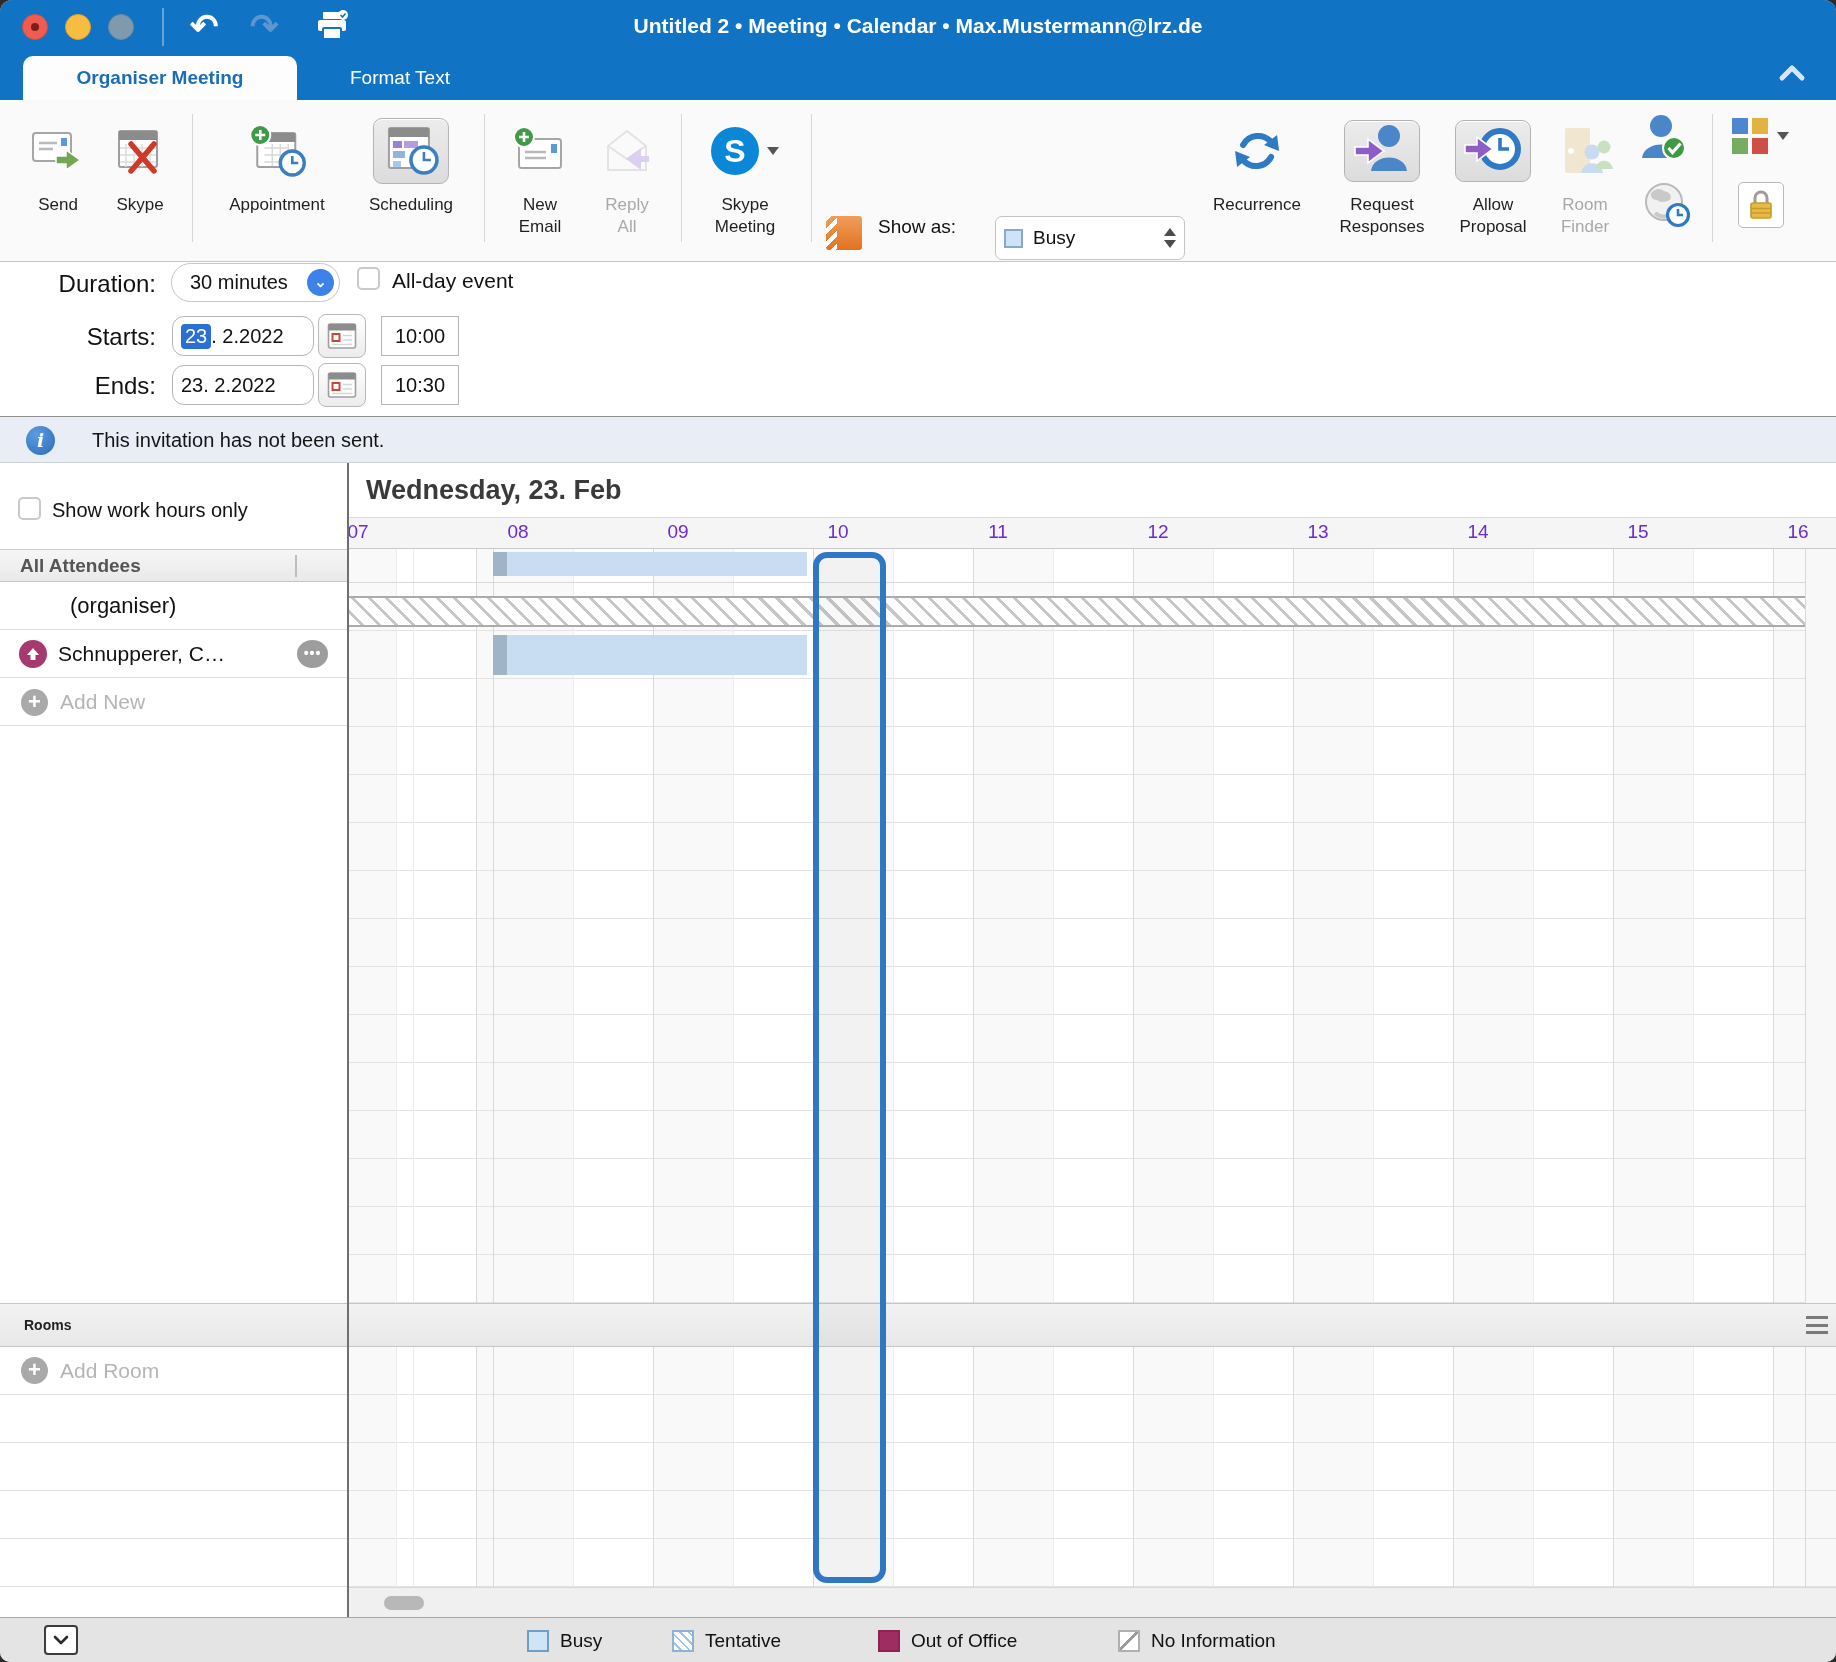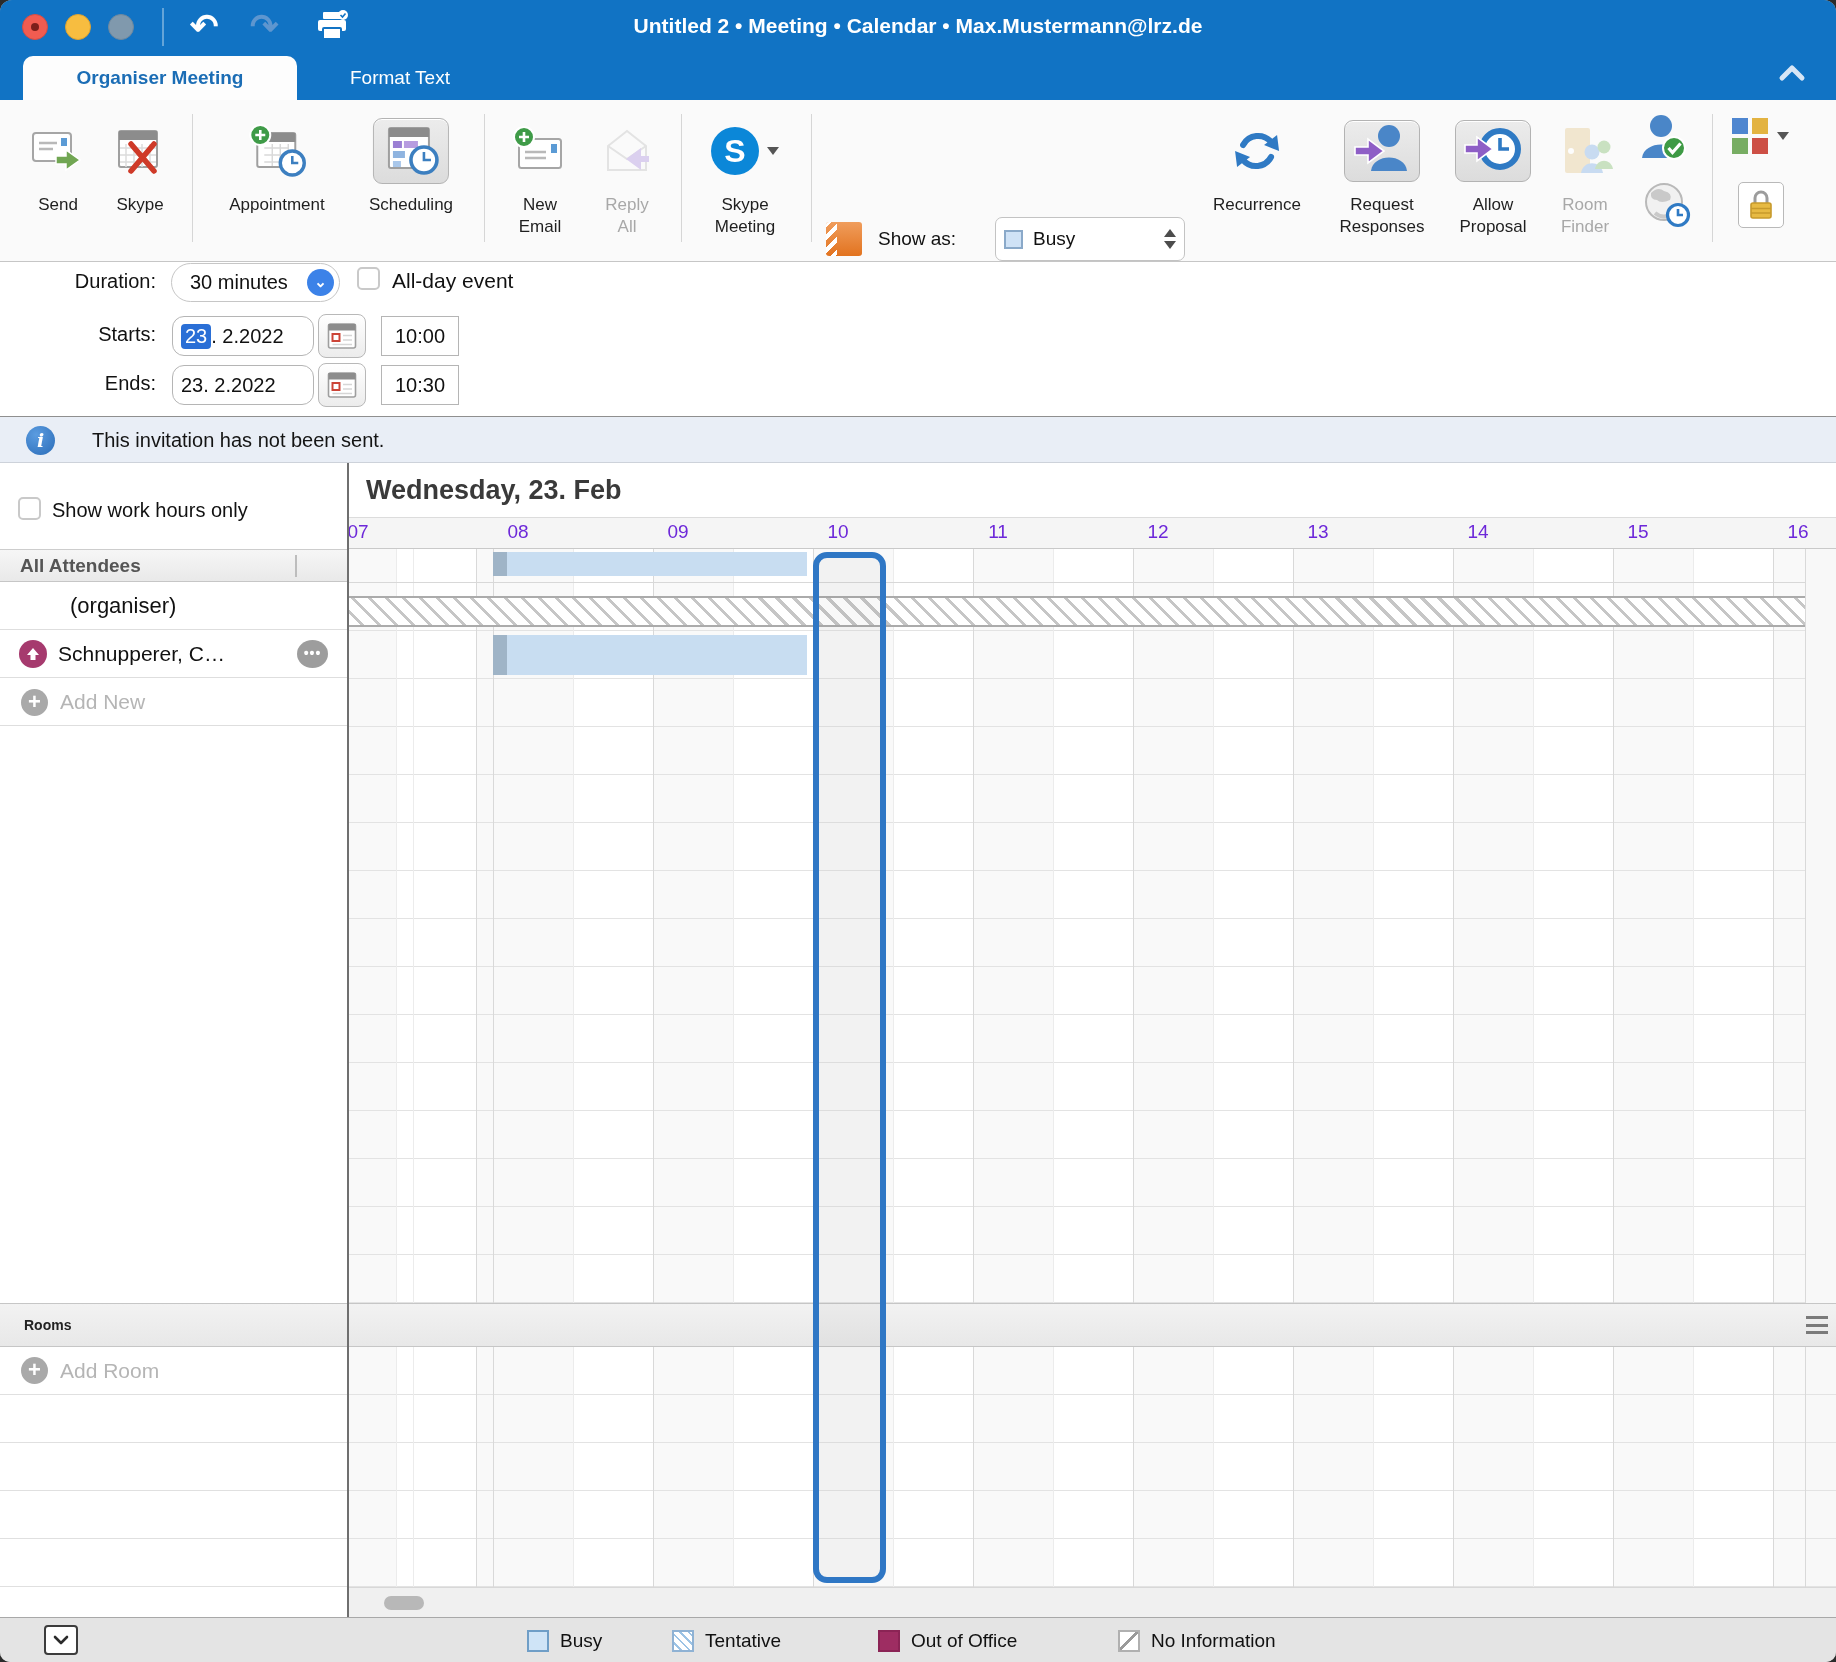--- a/index.html
+++ b/index.html
@@ -30,37 +30,37 @@
   
   #ribbon { position:absolute; left:0; top:100px; width:100%; height:162px; background:#fafafa; border-bottom:1px solid #c6c6c6; }
   .rbtn { position:absolute; top:8px; transform:translateX(-50%); text-align:center; }
   .rbtn .ric { height:86px; display:flex; align-items:center; justify-content:center; }
   .rbtn .rlb { font-size:17px; color:#1f1f1f; line-height:1.3; }
   .rbtn.disabled .rlb { color:#a8a8a8; }
   .rbtn.disabled .ric { opacity:.6; }
   .pressedbox { background:linear-gradient(#ececec,#dcdcdc); border:1px solid #b3b3b3; border-radius:9px; padding:2px 8px; box-shadow:inset 0 1px 0 #fff; }
   .rsep { position:absolute; top:14px; height:128px; width:1px; background:#d6d6d6; }
   
-  .opt-row { position:absolute; left:826px; height:46px; display:flex; align-items:center; }
+  .opt-row { position:absolute; left:826px; height:46px; display:flex; }
   .opt-label { position:absolute; left:52px; width:118px; font-size:19px; color:#111; }
   .dropdown { position:absolute; left:169px; width:190px; height:44px; border:1px solid #c3c3c3; border-radius:7px; background:#fff; display:flex; align-items:center; padding:0 8px; }
   .dropdown .dtext { font-size:19px; color:#111; flex:1; }
   .swatch { width:19px; height:19px; background:#cfe2f6; border:2px solid #8aa9c9; margin-right:10px; }
   .stepper { display:flex; flex-direction:column; gap:4px; margin-left:4px; }
   .stepper i { width:0; height:0; border-left:6px solid transparent; border-right:6px solid transparent; }
   .stepper .up { border-bottom:8px solid #4c4c4c; }
   .stepper .dn { border-top:8px solid #4c4c4c; }
   #showas-icon { width:36px; height:34px; border-radius:3px; background:linear-gradient(#f09d5c,#e2731f); position:relative; overflow:hidden; }
   #showas-icon::before { content:""; position:absolute; left:0; top:0; bottom:0; width:11px;
      background:repeating-linear-gradient(135deg,#fff 0 4px, rgba(255,255,255,0) 4px 9px); }
   .skype-circle { width:48px; height:48px; border-radius:50%; background:#0b87d8; color:#fff; font-size:32px; font-weight:bold; line-height:48px; text-align:center; }
   .caret { width:0; height:0; border-left:7px solid transparent; border-right:7px solid transparent; border-top:9px solid #555; }
   
   #fields { position:absolute; left:0; top:262px; width:100%; height:154px; background:#fff; }
-  .flabel { position:absolute; left:20px; width:136px; text-align:right; font-size:20px; color:#111; }
+  .flabel { position:absolute; left:20px; width:136px; text-align:right; font-size:24px; color:#111; }
   .fbox { position:absolute; border:1px solid #b5b5b5; background:#fff; font-size:20px; color:#111; display:flex; align-items:center; }
   #duration-select { left:171px; top:1px; width:169px; height:39px; border-radius:20px; border:1px solid #c6c6c6; padding-left:18px; justify-content:space-between; }
   #duration-chev { width:27px; height:27px; border-radius:50%; background:#3c82e8; margin-right:5px; color:#fff; text-align:center; line-height:25px; font-size:15px; font-weight:bold; }
   .datefield { border-radius:12px; padding-left:8px; }
   .selchip { background:#2a6fd6; color:#fff; border-radius:4px; padding:1px 4px; }
   .calbtn { position:absolute; width:48px; height:44px; border:1px solid #b8b8b8; border-radius:8px; background:linear-gradient(#fff,#ececec); display:flex; align-items:center; justify-content:center; }
   .checkbox { position:absolute; width:23px; height:23px; border:2px solid #c9c9c9; border-radius:5px; background:#fff; }
   
   #infobar { position:absolute; left:0; top:416px; width:100%; height:47px; background:#e9eef6; border-top:1px solid #8f8f8f; border-bottom:1px solid #cdd2da; }
   #info-icon { position:absolute; left:26px; top:9px; width:29px; height:29px; border-radius:50%; background:radial-gradient(circle at 35% 30%, #5b9ce0, #2a6cb8); color:#fff; text-align:center; line-height:29px; font-family:"DejaVu Serif",serif; font-style:italic; font-weight:bold; font-size:19px; }

